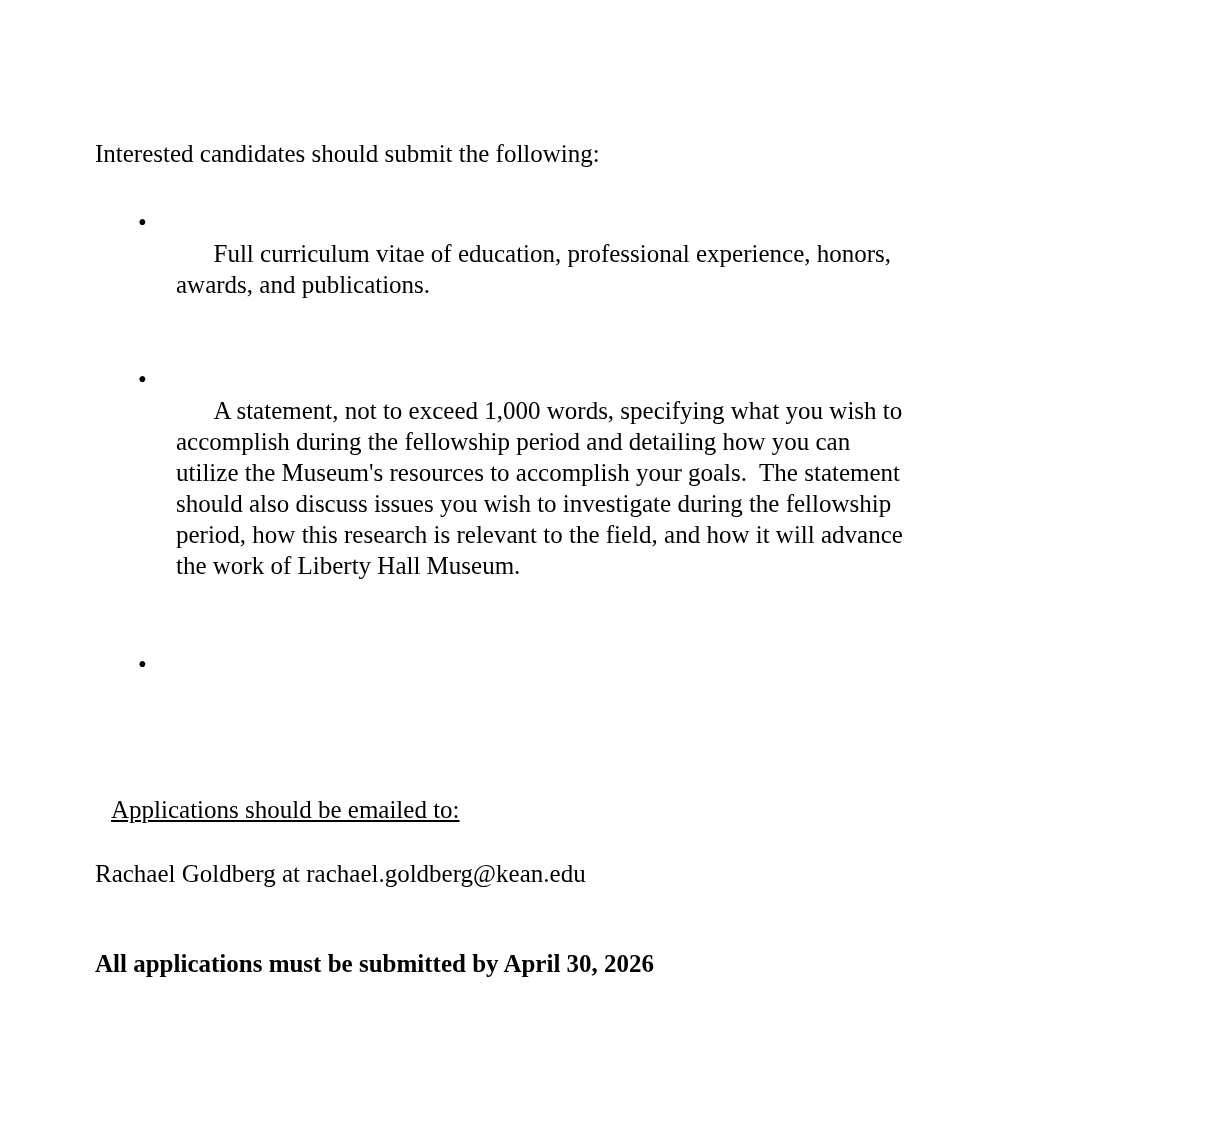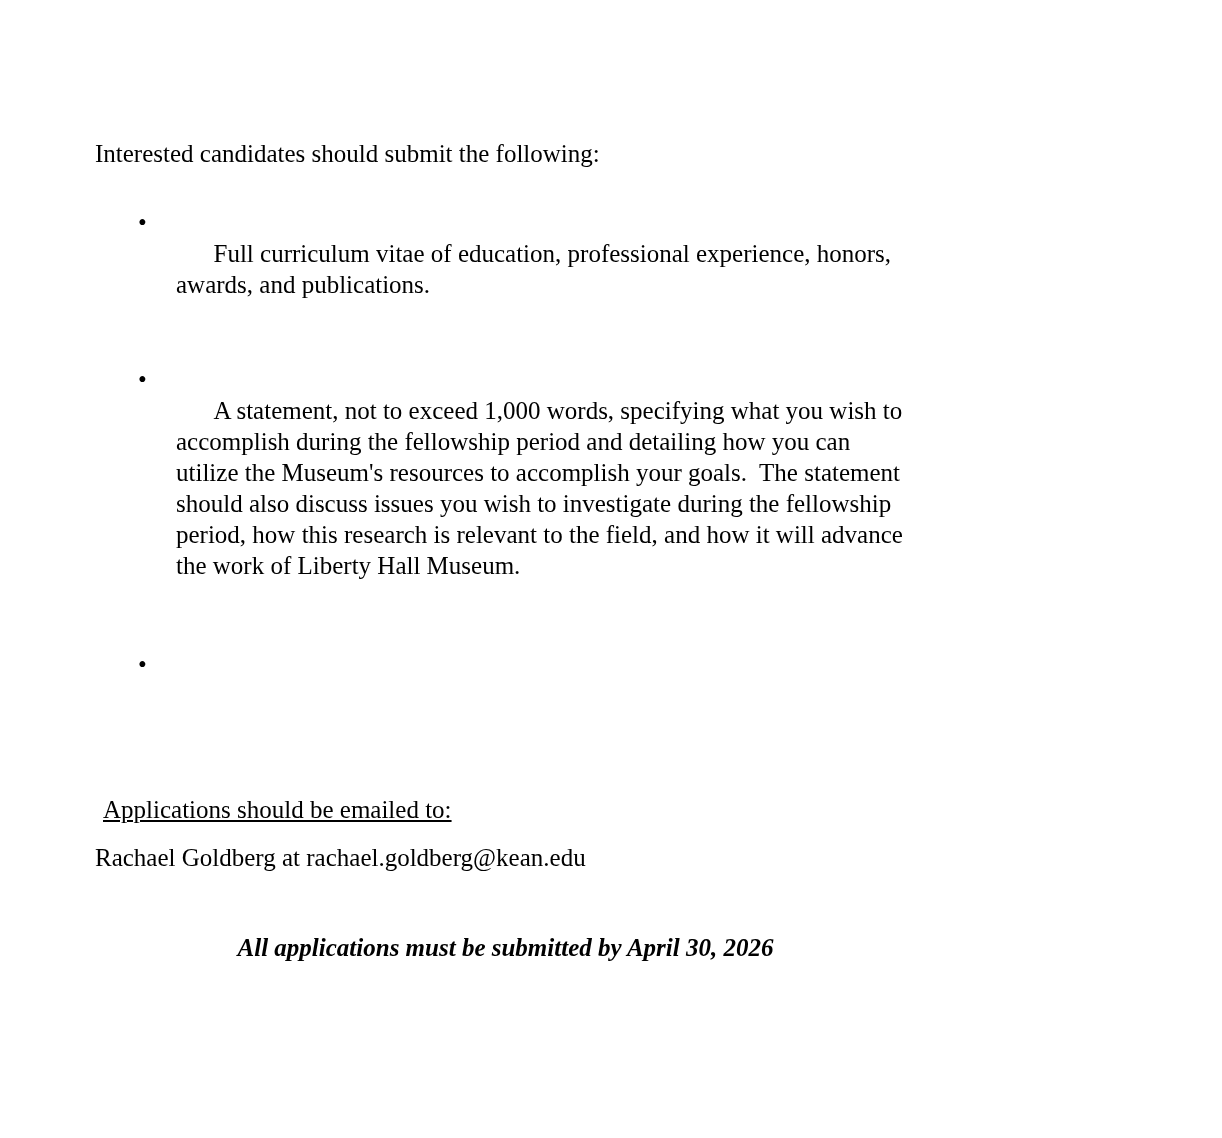--- a/index.html
+++ b/index.html
@@ -35,33 +35,31 @@
   }
   ul.doc-list li .bullet-marker {
     position: absolute;
     left: 43px;
     top: 0;
   }
   .li-cv       { margin-top: 38px; }
   .li-statement{ margin-top: 33px; }
   .li-letters  { margin-top: 37px; }
   .email-heading {
-    margin: 52px 0 0 8px;
+    margin: 52px 0 0 16px;
     text-decoration: underline;
   }
   .contact {
-    margin-top: 16px;
+    margin-top: 32px;
     line-height: 34px;
   }
   .contact p { margin: 0; }
   .deadline {
     margin: 57px 0 0 0;
     font-weight: bold;
-    text-align: center;
-    font-style: italic;
   }
 </style>
 </head>
 <body>
 
 <div class="page">
 
   <p class="intro">Interested candidates should submit the following:</p>
 
   <ul class="doc-list">

